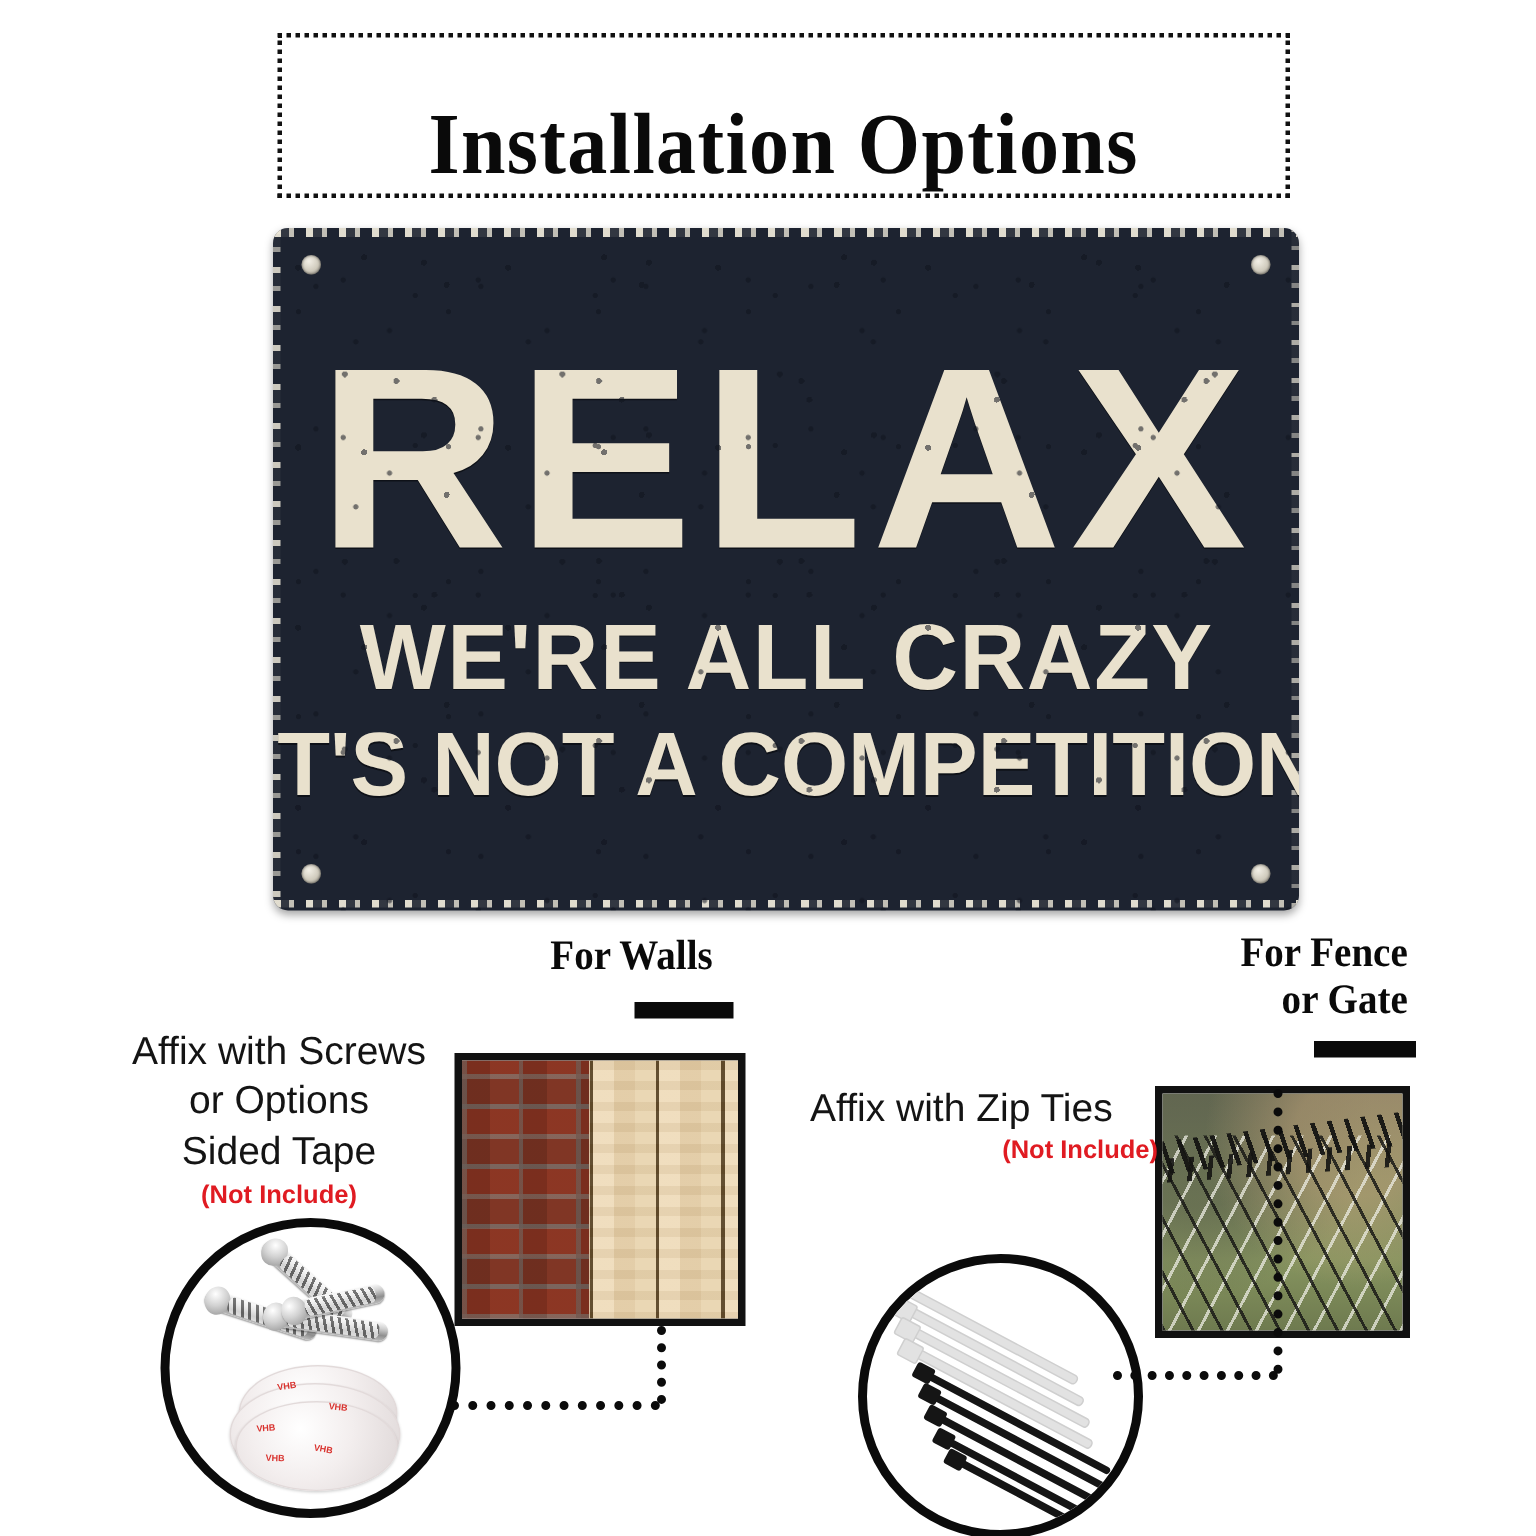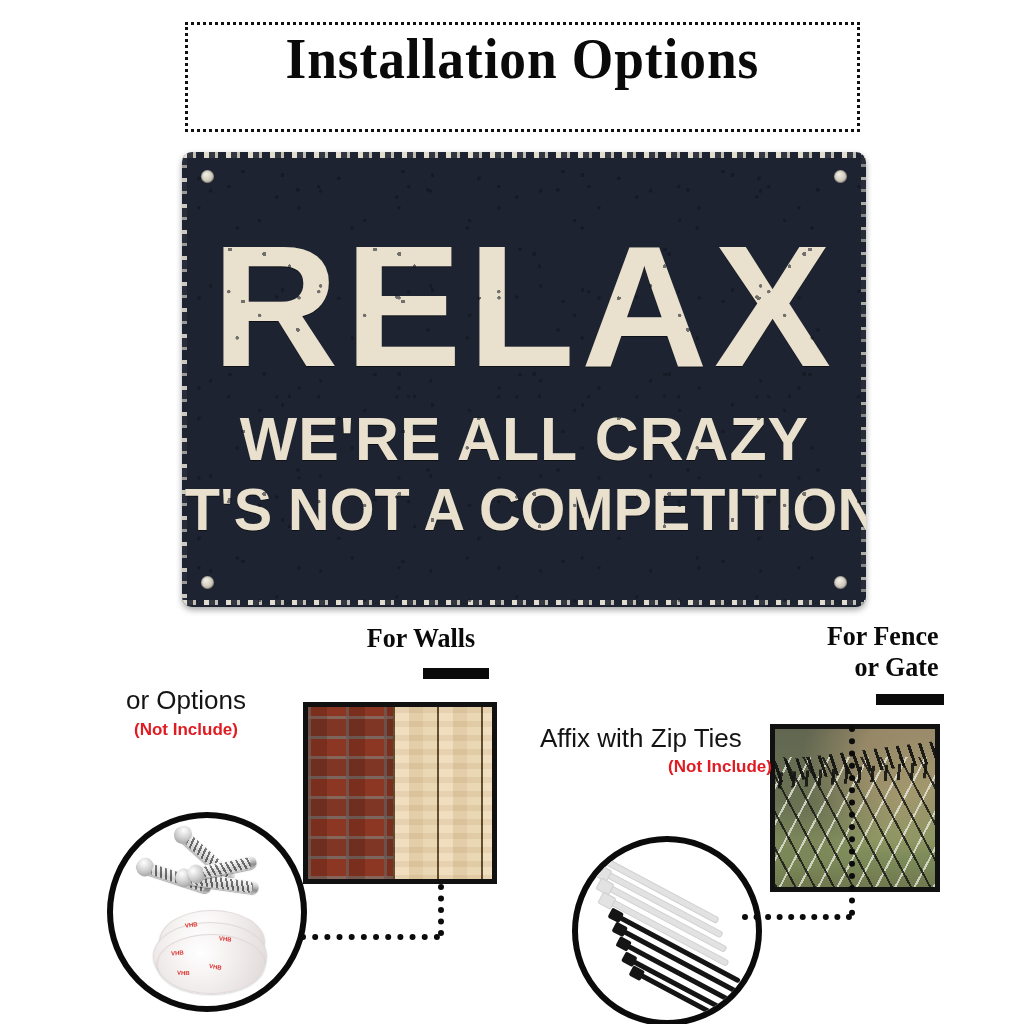--- a/index.html
+++ b/index.html
@@ -3,21 +3,21 @@
 <meta charset="utf-8">
 <style>
   html,body{margin:0;padding:0;background:#fff;}
   body{width:1024px;height:1024px;position:relative;overflow:hidden;
        font-family:"Liberation Sans",sans-serif;}
 
   
   .title-box{
     position:absolute;left:185px;top:22px;width:675px;height:110px;
     border:3px dotted #111;box-sizing:border-box;
-    display:flex;align-items:flex-start;justify-content:center;
+    display:flex;align-items:flex-end;justify-content:center;
   }
   .title-text{
     font-family:"Liberation Serif",serif;font-weight:bold;
     font-size:58px;letter-spacing:1px;color:#0a0a0a;
     transform:scaleX(.92);white-space:nowrap;
   }
 
   
   .sign{
     position:absolute;left:182px;top:152px;width:684px;height:455px;
@@ -224,21 +224,23 @@
 
 <div class="sec-head" style="left:341px;top:622px;width:160px;text-align:center;">For Walls</div>
 <div class="bar" style="left:423px;top:668px;width:66px;height:11px;"></div>
 
 <div class="photo wall-photo">
   <div class="brick"></div>
   <div class="wood"></div>
 </div>
 
 <div class="caption" style="left:62px;top:684px;width:248px;text-align:center;">
+  <div>Affix with Screws</div>
   <div>or Options</div>
+  <div>Sided Tape</div>
   <div class="notinc" style="margin-top:2px;">(Not Include)</div>
 </div>
 
 <div class="circ screw-circ">
   <div class="screw" style="left:22px;top:52px;width:78px;transform:rotate(18deg);"></div>
   <div class="screw" style="left:54px;top:30px;width:76px;transform:rotate(42deg);"></div>
   <div class="screw" style="left:62px;top:58px;width:84px;transform:rotate(8deg);"></div>
   <div class="screw" style="left:74px;top:44px;width:70px;transform:rotate(-12deg);"></div>
 
   <div class="tape" style="left:46px;top:92px;width:104px;height:62px;"></div>

